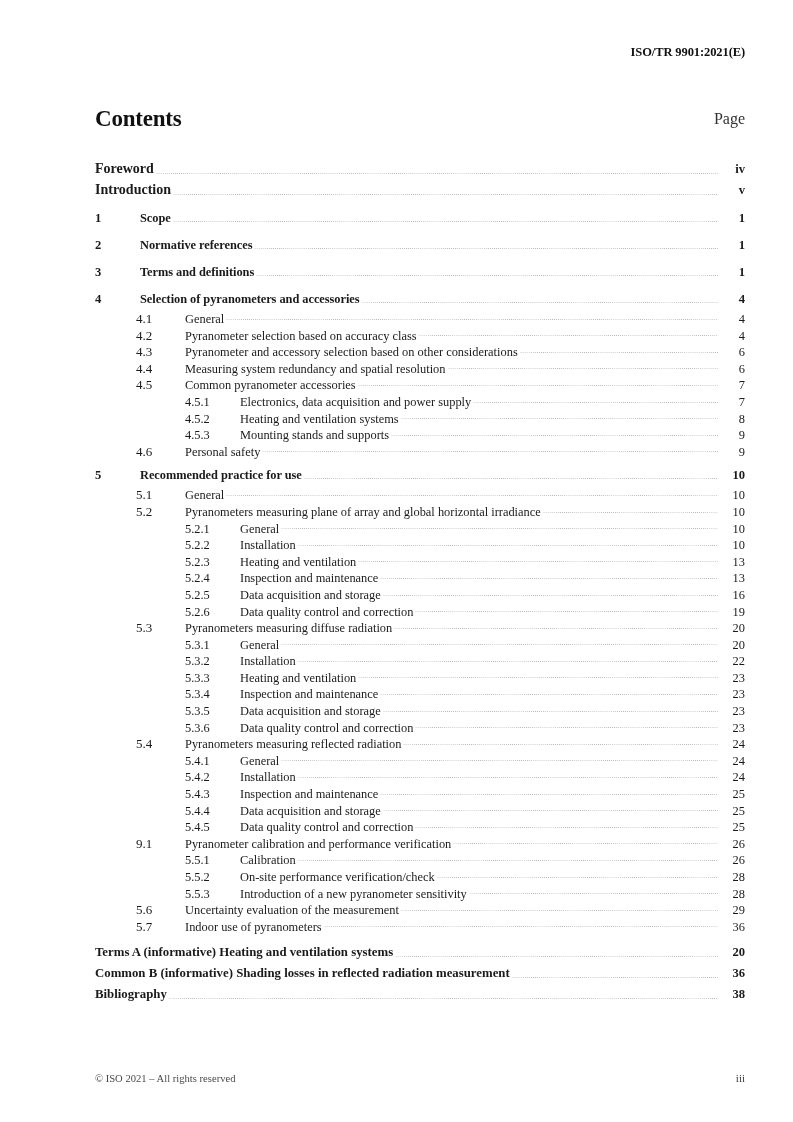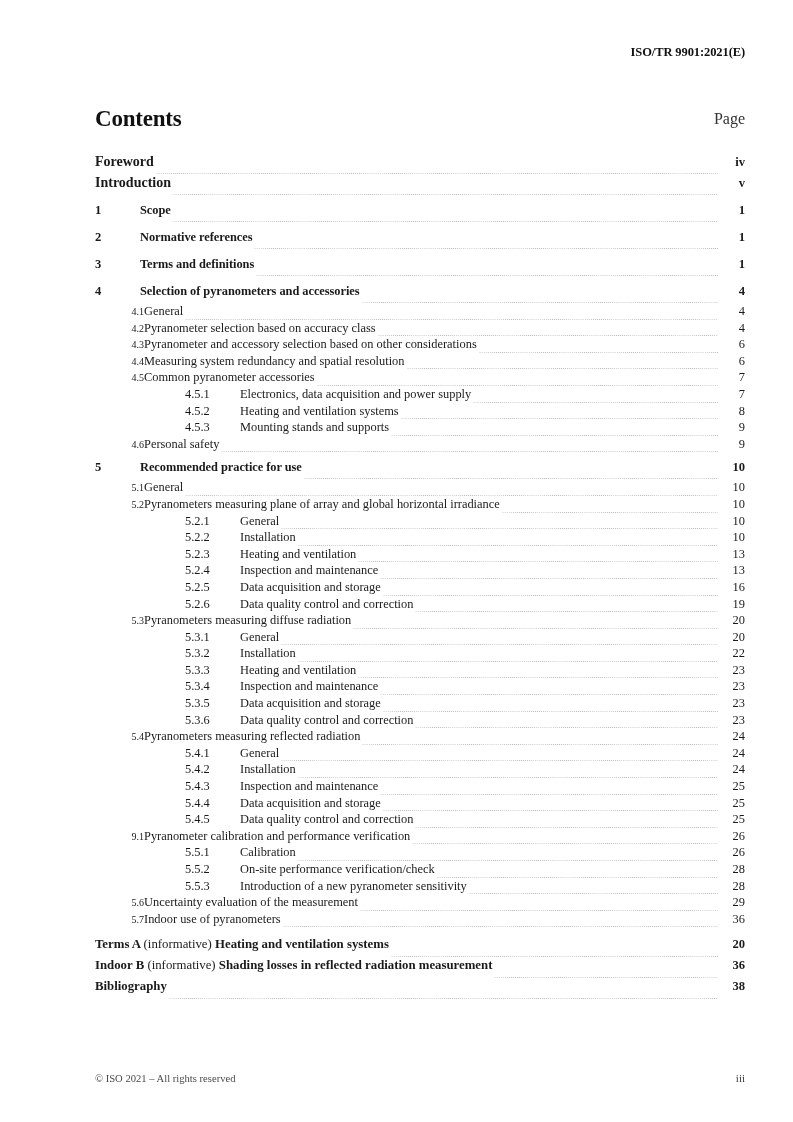--- a/index.html
+++ b/index.html
@@ -88,35 +88,35 @@
 
   
   .gap-before { margin-top: 7px; }
   .gap-annex  { margin-top: 9px; }
 
   .num {
     flex: 0 0 auto;
     display: inline-block;
   }
   .num-1 { width: 45px; font-weight: bold; font-size: 12.6px; }
-  .num-2 { width: 49px; font-weight: normal; font-size: 10px; text-align: right; }
+  .num-2 { width: 49px; margin-left: 41px; font-weight: normal; font-size: 13px; }
   .num-3 { width: 55px; margin-left: 90px; font-weight: normal; font-size: 12.4px; }
 
   .label {
     flex: 0 0 auto;
   }
   .bold  { font-weight: bold; letter-spacing: -0.05px; }
   .plain { font-weight: normal; }
 
   
   .front-label { font-weight: bold; font-size: 14px; }
 
   
   .annex-label { font-weight: bold; font-size: 12.8px; }
-  .annex-paren { font-weight: normal; }
+  .annex-paren { font-weight: bold; }
 
   
   .leader {
     flex: 1 1 auto;
     position: relative;
     min-width: 6px;
     margin: 0 1px 0 2px;
     overflow: hidden;
     align-self: flex-end;
     height: 9px;
@@ -131,20 +131,21 @@
     background-image: radial-gradient(circle, #b9b9b9 0.5px, rgba(0,0,0,0) 0.7px);
     background-size: 2.05px 1px;
     background-repeat: repeat-x;
   }
 
   .pg {
     flex: 0 0 auto;
     width: 26px;
     text-align: right;
     font-size: 12.4px;
+    margin-top: 8px;
   }
   .pg-bold { font-weight: bold; font-size: 12.6px; }
 
   
   .doc-footer {
     position: absolute;
     top: 1072px;
     left: 95px;
     width: 650px;
     display: flex;
@@ -427,21 +428,21 @@
         <span class="label plain">Indoor use of pyranometers</span>
         <span class="leader"></span>
         <span class="pg">36</span>
       </div>
       <div class="toc-row lvl-annex gap-annex">
         <span class="label annex-label"><span>Terms A</span> <span class="annex-paren">(informative)</span> <span>Heating and ventilation systems</span></span>
         <span class="leader"></span>
         <span class="pg pg-bold">20</span>
       </div>
       <div class="toc-row lvl-annex">
-        <span class="label annex-label"><span>Indoor B</span> <span class="annex-paren">(informative)</span> <span>Shading losses in reflected radiation measurement</span></span>
+        <span class="label annex-label"><span>Common B</span> <span class="annex-paren">(informative)</span> <span>Shading losses in reflected radiation measurement</span></span>
         <span class="leader"></span>
         <span class="pg pg-bold">36</span>
       </div>
       <div class="toc-row lvl-annex">
         <span class="label annex-label"><span>Bibliography</span></span>
         <span class="leader"></span>
         <span class="pg pg-bold">38</span>
       </div>
     </div>
 

